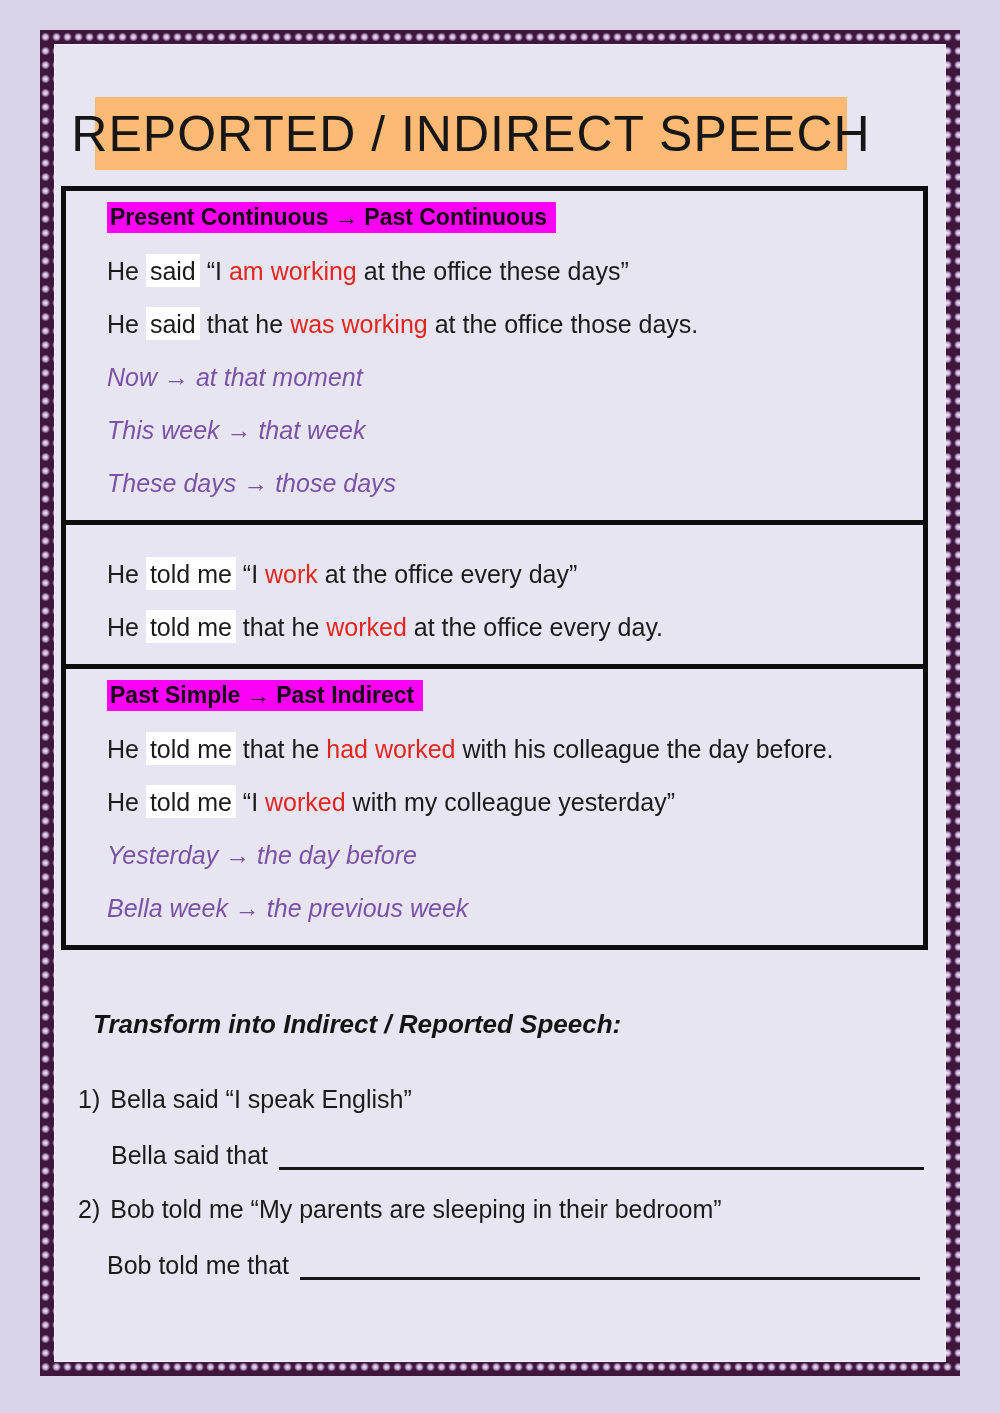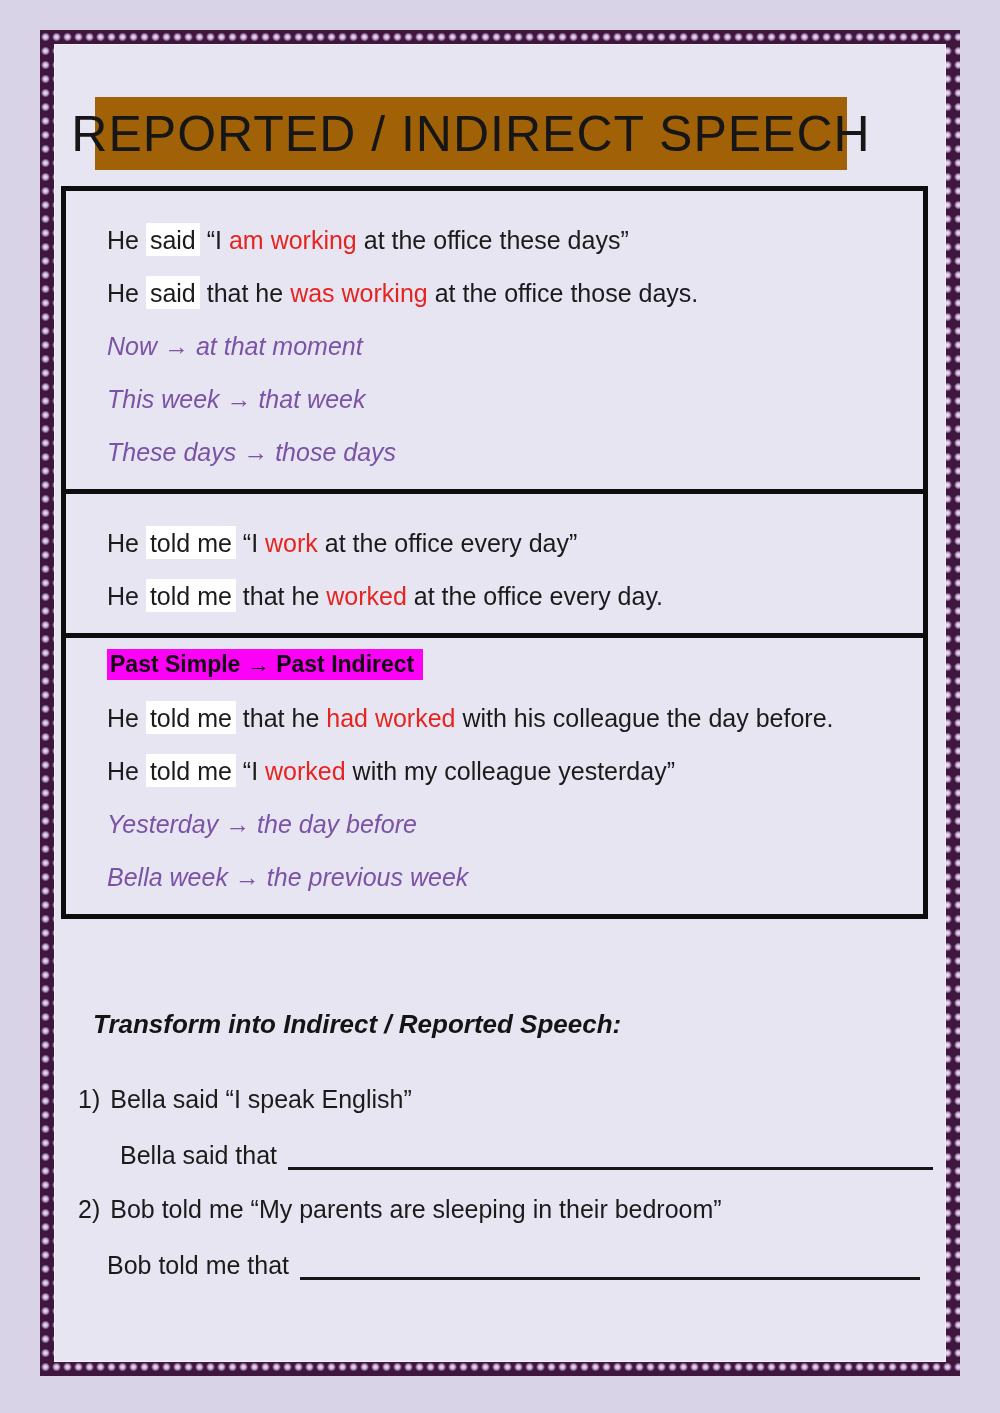--- a/index.html
+++ b/index.html
@@ -19,21 +19,21 @@
     background-size:11px 14px;
     padding:14px;
   }
   .frame-inner {
     width:100%; height:100%;
     background:#e6e5f1;
     border:1px solid #f3f1f8;
   }
   .banner {
     position:absolute; left:95px; top:97px; width:752px; height:73px;
-    background:#a16207;
+    background:#fdba74;
     display:flex; align-items:center; justify-content:center;
   }
   .banner h1 {
     font-size:50px; font-weight:normal; letter-spacing:1px; color:#161616;
     white-space:nowrap;
   }
   .rules-box {
     position:absolute; left:61px; top:186px; width:867px;
     border:5px solid #0d0d0d;
   }
@@ -57,21 +57,21 @@
     font-size:25px; line-height:30px; margin:23px 0;
     font-style:italic; color:#7b52a6;
   }
   .section > :last-child { margin-bottom:10px; }
   .ex-heading {
     position:absolute; left:93px; top:1009px;
     font-size:26px; font-weight:bold; font-style:italic; color:#141414;text-align:center;
   }
   .ex-row { position:absolute; font-size:25px; line-height:30px; white-space:nowrap; }
   .ex-prompt-1 { left:78px; top:1084px; }
-  .ex-answer-1 { left:120px; top:1140px; }
+  .ex-answer-1 { left:111px; top:1140px; }
   .ex-prompt-2 { left:78px; top:1194px; }
   .ex-answer-2 { left:107px; top:1250px; }
   .ex-num { display:inline-block; margin-right:10px; }
   .answer-row { display:flex; align-items:stretch; width:813px; white-space:nowrap; }
   .answer-blank {
     flex:1 1 auto;
     border-bottom:3px solid #161616;
     margin-left:11px;
   }
 </style>
@@ -82,20 +82,21 @@
   <div class="frame-inner"></div>
 </div>
 
 <div class="banner">
   <h1>REPORTED / INDIRECT SPEECH</h1>
 </div>
 
 <div class="rules-box">
 
   <div class="section">
+    <div class="rule-head">Present Continuous → Past Continuous</div>
     <p class="rule-line"><span>He </span><span class="hl">said</span><span> “I </span><span class="red">am working</span><span> at the office these days”</span></p>
     <p class="rule-line"><span>He </span><span class="hl">said</span><span> that he </span><span class="red">was working</span><span> at the office those days.</span></p>
     <p class="note-line">Now → at that moment</p>
     <p class="note-line">This week → that week</p>
     <p class="note-line">These days → those days</p>
   </div>
 
   <div class="section">
     <p class="rule-line"><span>He </span><span class="hl">told me</span><span> “I </span><span class="red">work</span><span> at the office every day”</span></p>
     <p class="rule-line"><span>He </span><span class="hl">told me</span><span> that he </span><span class="red">worked</span><span> at the office every day.</span></p>

